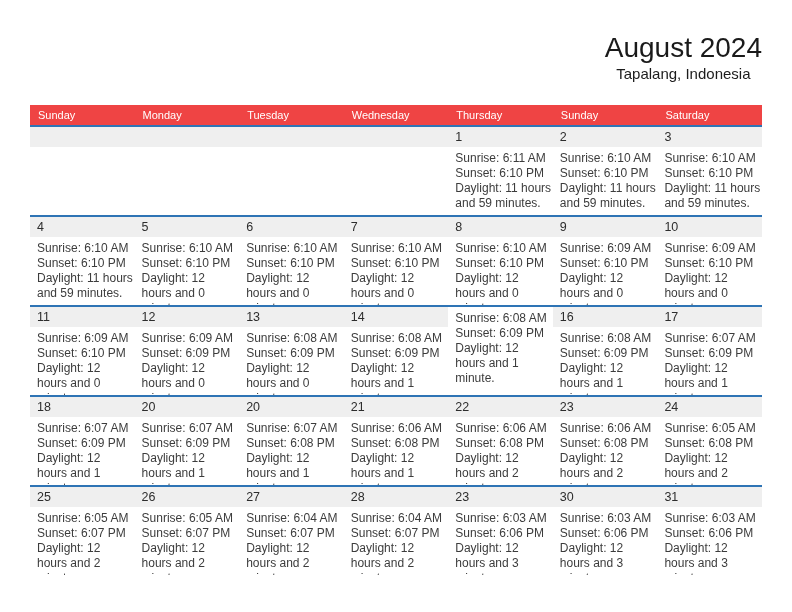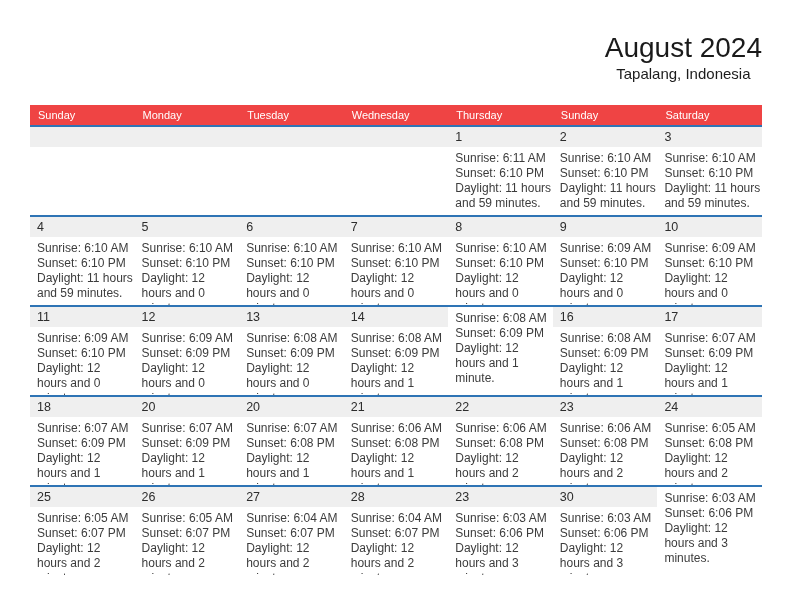--- a/index.html
+++ b/index.html
@@ -317,20 +317,21 @@
           </div>
           <div class="day-cell">
             <div class="day-num">30</div>
             <div class="sun-info">
               <div>Sunrise: 6:03 AM</div>
               <div>Sunset: 6:06 PM</div>
               <div>Daylight: 12 hours and 3 minutes.</div>
             </div>
           </div>
           <div class="day-cell">
+            <div class="day-num">31</div>
             <div class="sun-info">
               <div>Sunrise: 6:03 AM</div>
               <div>Sunset: 6:06 PM</div>
               <div>Daylight: 12 hours and 3 minutes.</div>
             </div>
           </div>
         </div>
       </div>
   </div>
 

